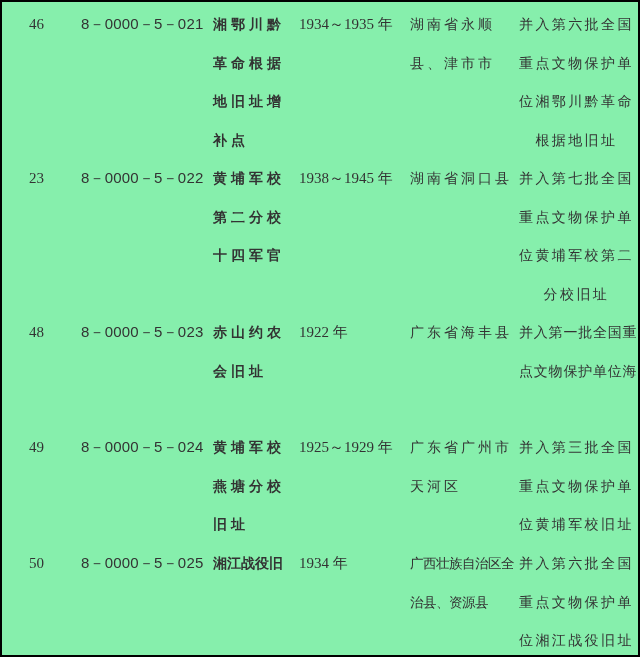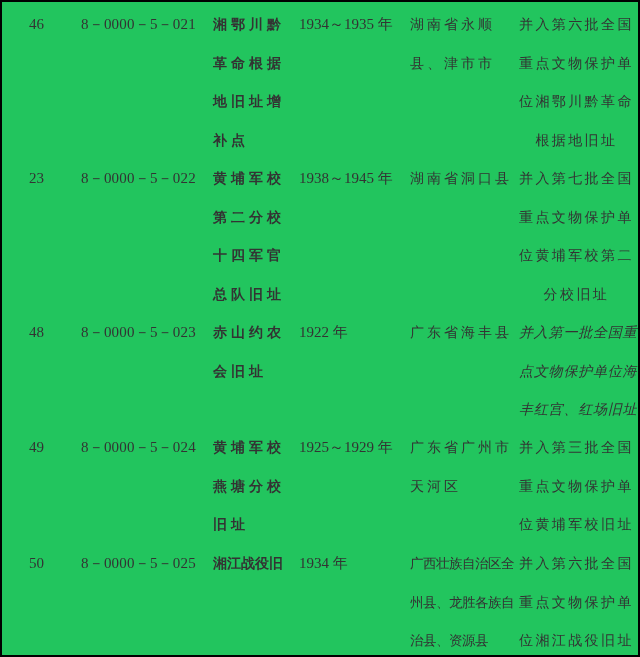--- a/index.html
+++ b/index.html
@@ -15,49 +15,49 @@
     }
     .frame {
       position: absolute;
       left: 0; top: 0;
       width: 640px; height: 657px;
       box-sizing: border-box;
       border-left: 2px solid #000;
       border-top: 2px solid #000;
       border-right: 2px solid #000;
       border-bottom: 2px solid #000;
-      background: #22c55e;
+      background: #86efac;
     }
     .row {
       position: absolute;
       left: 0;
       width: 640px;
     }
     .cell {
       position: absolute;
       top: 0;
       font-family: "DejaVu Serif", "Liberation Serif", serif;
       font-size: 14px;
       color: #333;
       line-height: 38.5px;
       white-space: nowrap;
     }
     .cell .line {
       display: block;
       height: 38.5px;
     }
     .c-idx  { left: 27px; font-family: "Liberation Serif", serif; font-size: 15px; }
-    .c-code { left: 79px; font-family: Liberation Serif, serif; font-size: 15px; letter-spacing: 0.2px; }
+    .c-code { left: 79px; font-family: Liberation Sans, sans-serif; font-size: 15px; letter-spacing: 0.2px; }
     .c-name { left: 211px; letter-spacing: 4px; font-weight: bold; }
     .c-name.tight { letter-spacing: 0px; }
     .c-era  { left: 297px; font-family: "Liberation Serif", serif; font-size: 15px; }
     .c-loc  { left: 408px; letter-spacing: 3px; }
     .c-loc.tight { letter-spacing: -0.5px; font-size: 13.5px; }
     .c-note { left: 517px; letter-spacing: 2.4px; text-align: center; }
-    .c-note.tight { letter-spacing: 0.8px; font-style: italic; }
+    .c-note.tight { letter-spacing: 0.8px; }
   </style>
 </head>
 <body>
 
 <div class="frame">
 
   <div class="row" style="top:3px;">
     <span class="cell c-idx">46</span>
     <span class="cell c-code">8－0000－5－021</span>
     <span class="cell c-name">
@@ -79,21 +79,20 @@
     </span>
   </div>
 
   <div class="row" style="top:157px;">
     <span class="cell c-idx">23</span>
     <span class="cell c-code">8－0000－5－022</span>
     <span class="cell c-name">
       <span class="line">黄埔军校</span>
       <span class="line">第二分校</span>
       <span class="line">十四军官</span>
-      <span class="line">总队旧址</span>
     </span>
     <span class="cell c-era">1938～1945 年</span>
     <span class="cell c-loc">
       <span class="line">湖南省洞口县</span>
     </span>
     <span class="cell c-note">
       <span class="line">并入第七批全国</span>
       <span class="line">重点文物保护单</span>
       <span class="line">位黄埔军校第二</span>
       <span class="line">分校旧址</span>
@@ -107,21 +106,20 @@
       <span class="line">赤山约农</span>
       <span class="line">会旧址</span>
     </span>
     <span class="cell c-era">1922 年</span>
     <span class="cell c-loc">
       <span class="line">广东省海丰县</span>
     </span>
     <span class="cell c-note tight">
       <span class="line">并入第一批全国重</span>
       <span class="line">点文物保护单位海</span>
-      <span class="line">丰红宫、红场旧址</span>
     </span>
   </div>
 
   <div class="row" style="top:426px;">
     <span class="cell c-idx">49</span>
     <span class="cell c-code">8－0000－5－024</span>
     <span class="cell c-name">
       <span class="line">黄埔军校</span>
       <span class="line">燕塘分校</span>
       <span class="line">旧址</span>
@@ -140,21 +138,20 @@
 
   <div class="row" style="top:542px;">
     <span class="cell c-idx">50</span>
     <span class="cell c-code">8－0000－5－025</span>
     <span class="cell c-name tight">
       <span class="line">湘江战役旧</span>
     </span>
     <span class="cell c-era">1934 年</span>
     <span class="cell c-loc tight">
       <span class="line">广西壮族自治区全</span>
-      <span class="line">州县、龙胜各族自</span>
       <span class="line">治县、资源县</span>
     </span>
     <span class="cell c-note">
       <span class="line">并入第六批全国</span>
       <span class="line">重点文物保护单</span>
       <span class="line">位湘江战役旧址</span>
     </span>
   </div>
 
 </div>

